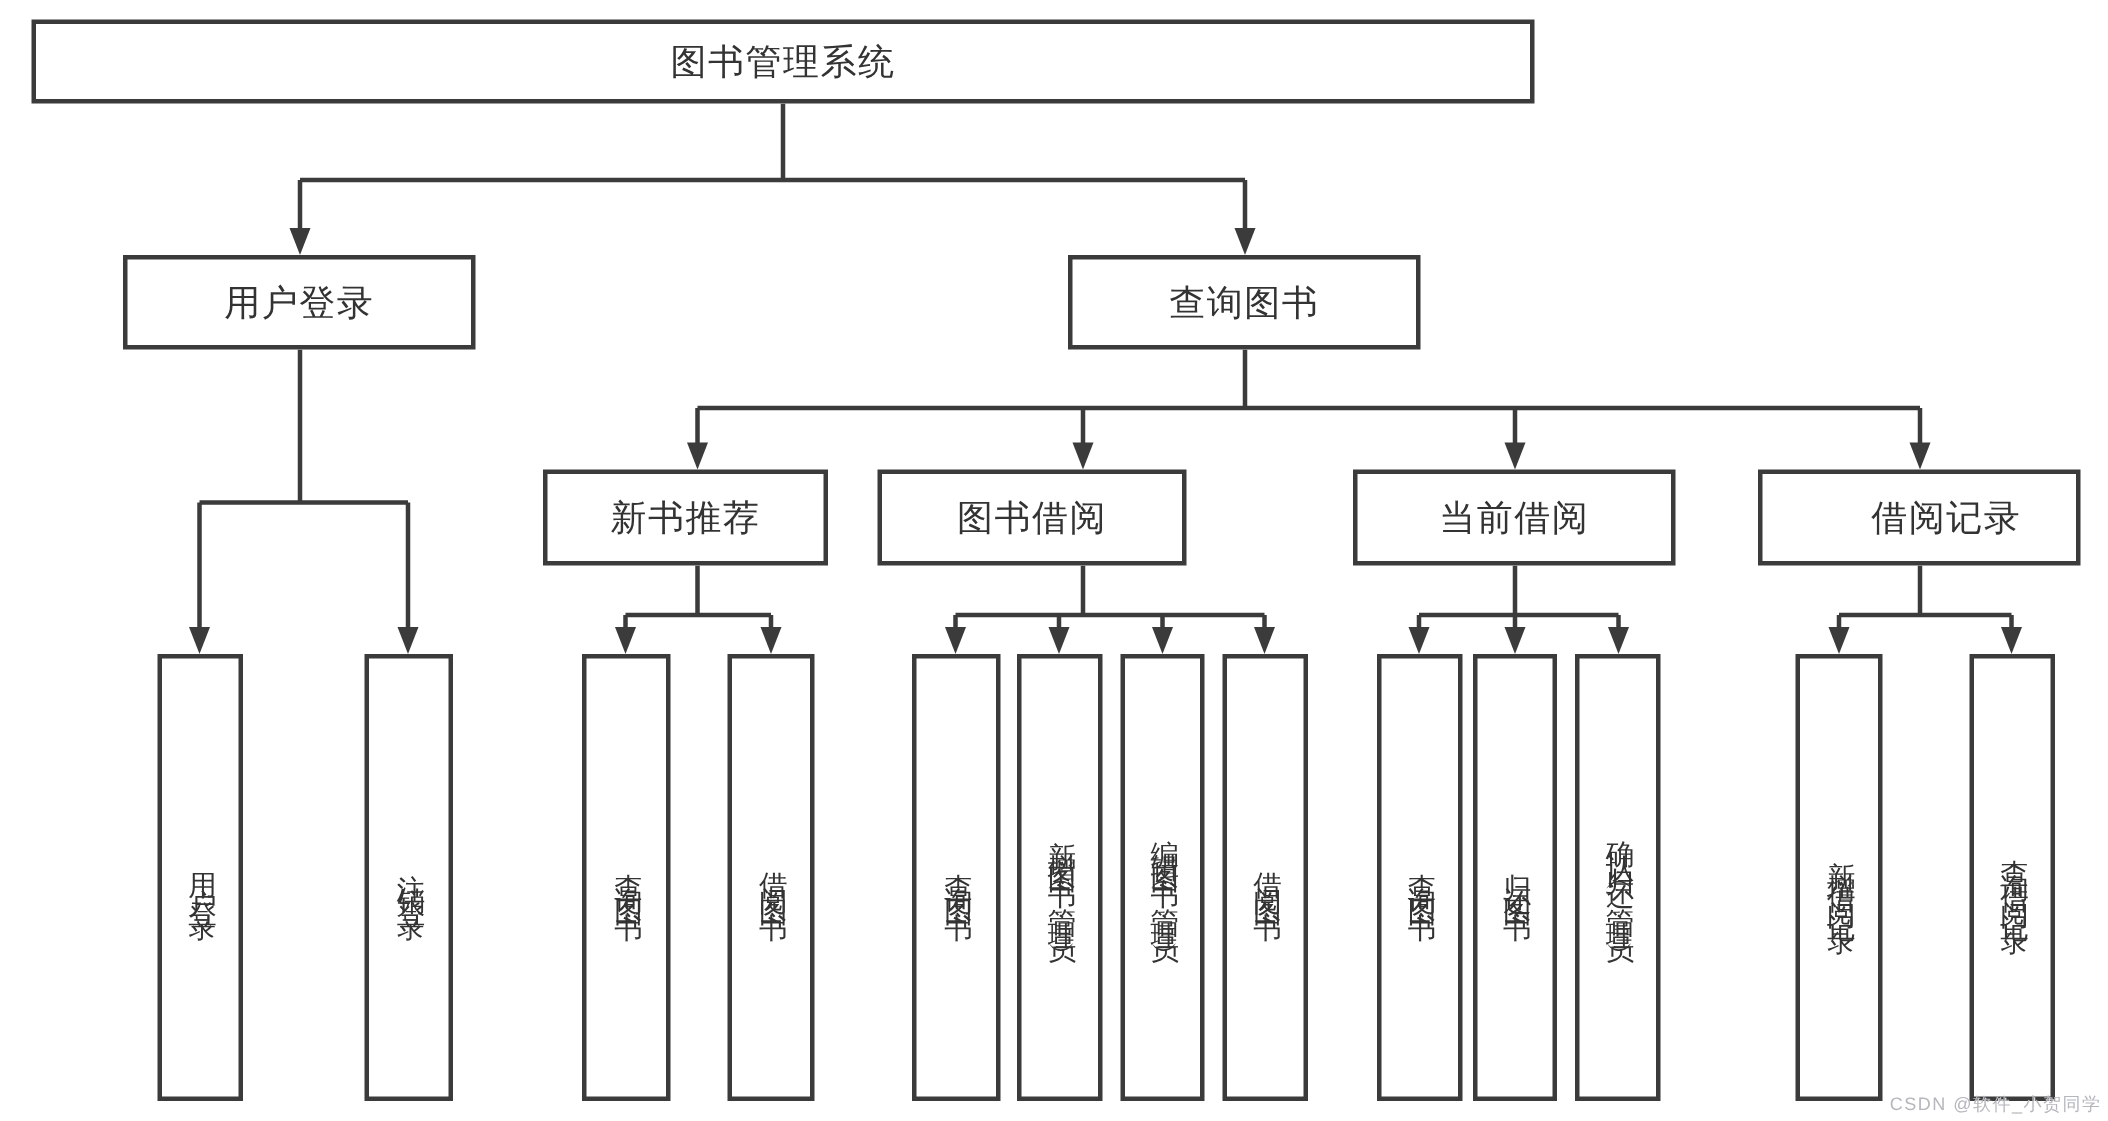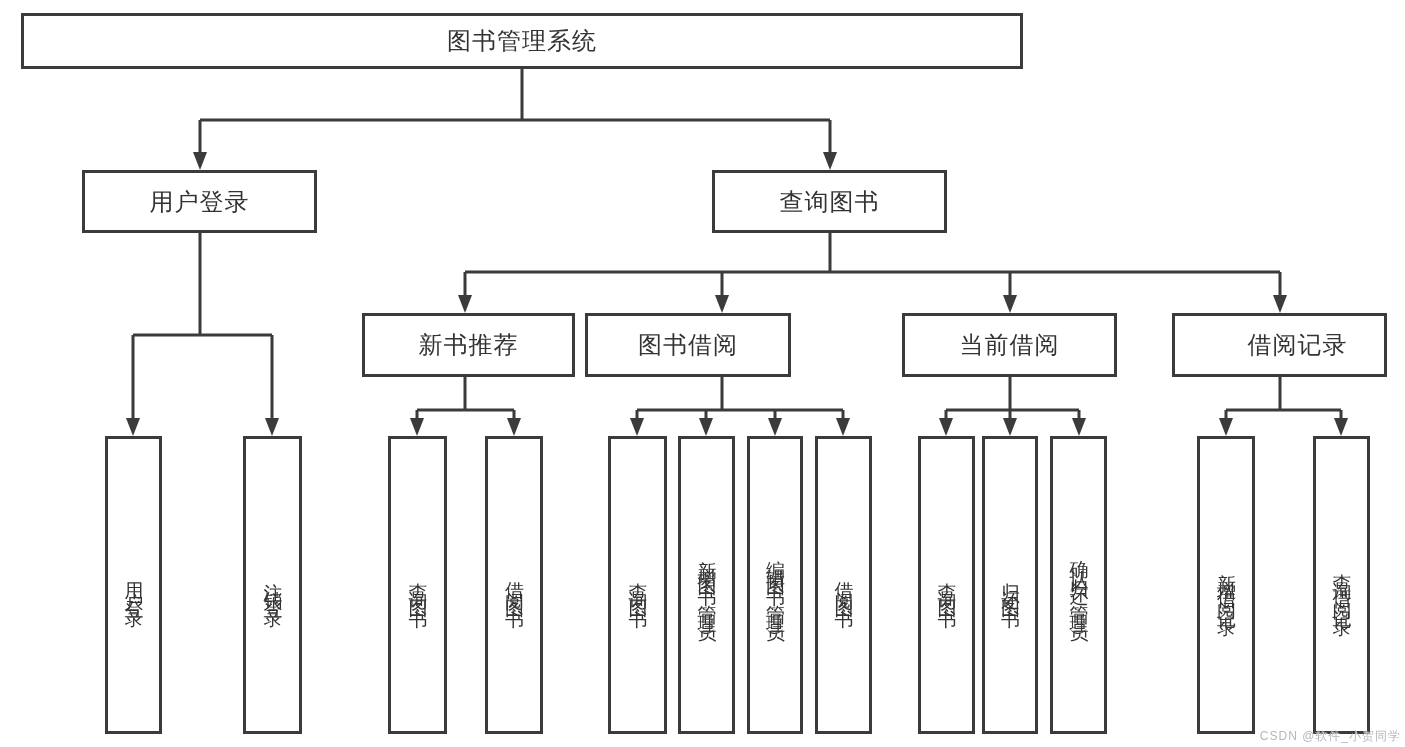--- a/index.html
+++ b/index.html
@@ -104,21 +104,21 @@
     <span>图书管理系统</span>
   </div>
 
   <div class="node" style="left:82px;top:170px;width:235px;height:63px;">
     <span>用户登录</span>
   </div>
   <div class="node" style="left:712px;top:170px;width:235px;height:63px;">
     <span>查询图书</span>
   </div>
 
-  <div class="node" style="left:362px;top:313px;width:213px;height:64px;">
+  <div class="node" style="left:362px;top:313px;width:190px;height:64px;">
     <span>新书推荐</span>
   </div>
   <div class="node" style="left:585px;top:313px;width:206px;height:64px;">
     <span>图书借阅</span>
   </div>
   <div class="node" style="left:902px;top:313px;width:215px;height:64px;justify-content:center;">
     <span>当前借阅</span>
   </div>
   <div class="node" style="left:1172px;top:313px;width:215px;height:64px;padding-left:36px;">
     <span>借阅记录</span>

